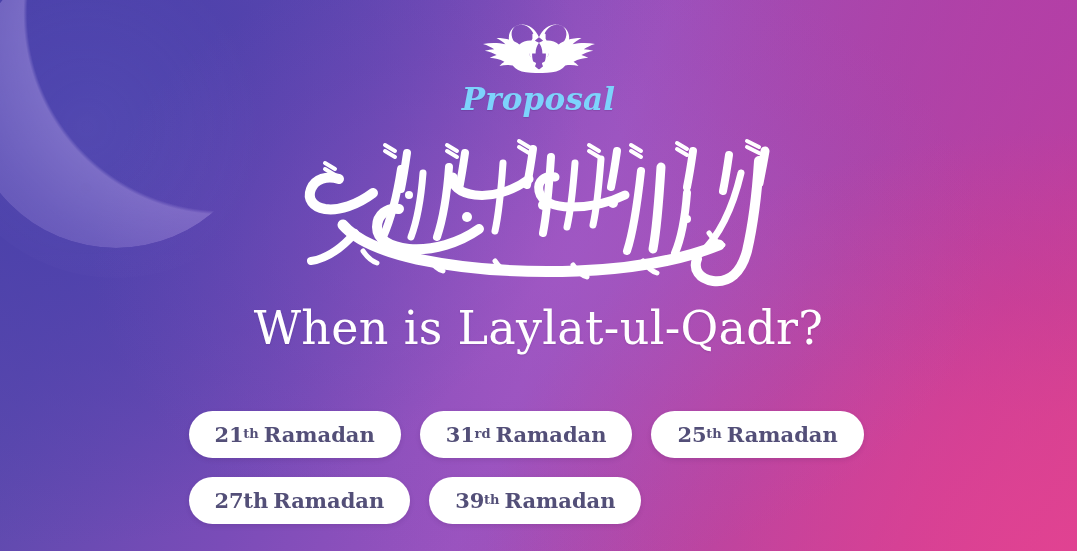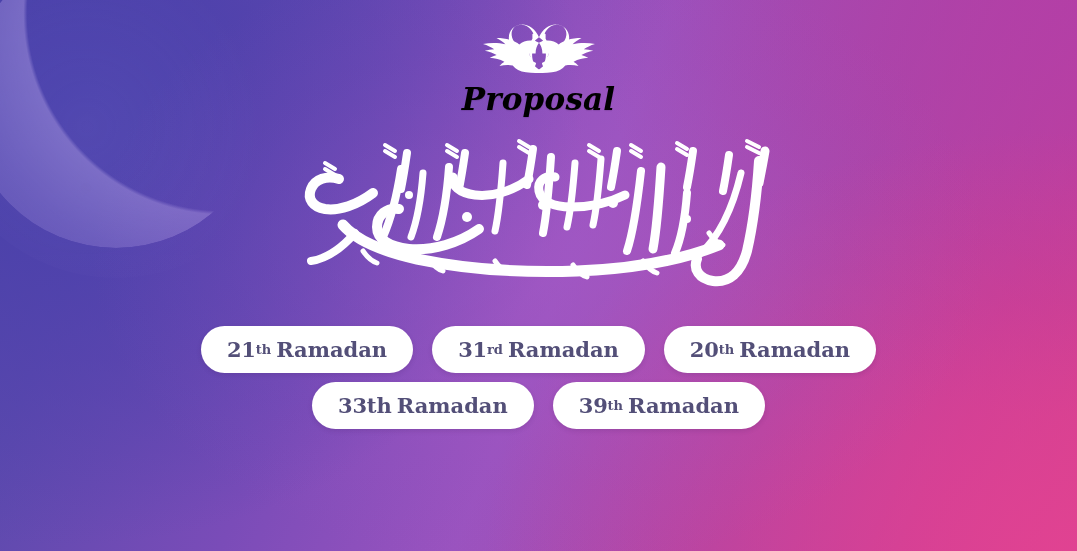--- a/index.html
+++ b/index.html
@@ -128,21 +128,21 @@
   .logo {
     margin-top: 22px;
     display: flex;
     flex-direction: column;
     align-items: center;
     line-height: 1;
   }
   .logo-mark { display: block; }
   .logo-word {
     margin-top: 1px;
-    color: #000000;
+    color: #7dd3fc;
     font-family: "DejaVu Serif", "Liberation Serif", serif;
     font-weight: 700;
     font-style: italic;
     font-size: 31px;
     letter-spacing: 0.2px;
     text-shadow: 0 1px 1px rgba(60,20,80,0.18);
   }
 
   
   .calligraphy {
@@ -166,22 +166,22 @@
     line-height: 1;
     text-shadow: 0 1px 2px rgba(70,25,95,0.18);
   }
 
   
   .options {
     margin-top: 29px;
     width: 700px;
     display: flex;
     flex-wrap: wrap;
-    justify-content: center;
-    gap: 9px 19px;
+    justify-content: flex-start;
+    gap: 19px 19px;
   }
   .pill {
     box-sizing: border-box;
     height: 47px;
     min-width: 205px;
     padding: 0 26px;
     border: none;
     border-radius: 999px;
     background: #ffffff;
     color: #534f78;
@@ -291,43 +291,44 @@
         <g fill="#ffffff">
           <circle cx="324" cy="70" r="5"></circle>
           <circle cx="254" cy="72" r="5"></circle>
           <circle cx="178" cy="84" r="5"></circle>
           <circle cx="398" cy="86" r="4"></circle>
           <circle cx="120" cy="62" r="4"></circle>
         </g>
       </svg>
     </div>
 
+    <h1 class="headline">When is Laylat-ul-Qadr?</h1>
 
     <div class="options">
 
       <button class="pill">
         <span class="num">21</span>
           <span class="sup">th</span>
           <span class="word">Ramadan</span>
       </button>
 
       <button class="pill">
         <span class="num">31</span>
           <span class="sup">rd</span>
           <span class="word">Ramadan</span>
       </button>
 
       <button class="pill">
-        <span class="num">20</span>
+        <span class="num">25</span>
           <span class="sup">th</span>
           <span class="word">Ramadan</span>
       </button>
 
       <button class="pill">
-        <span class="num">33</span>
+        <span class="num">27</span>
           <span>th</span>
           <span class="word">Ramadan</span>
       </button>
 
       <button class="pill">
         <span class="num">39</span>
           <span class="sup">th</span>
           <span class="word">Ramadan</span>
       </button>
 

